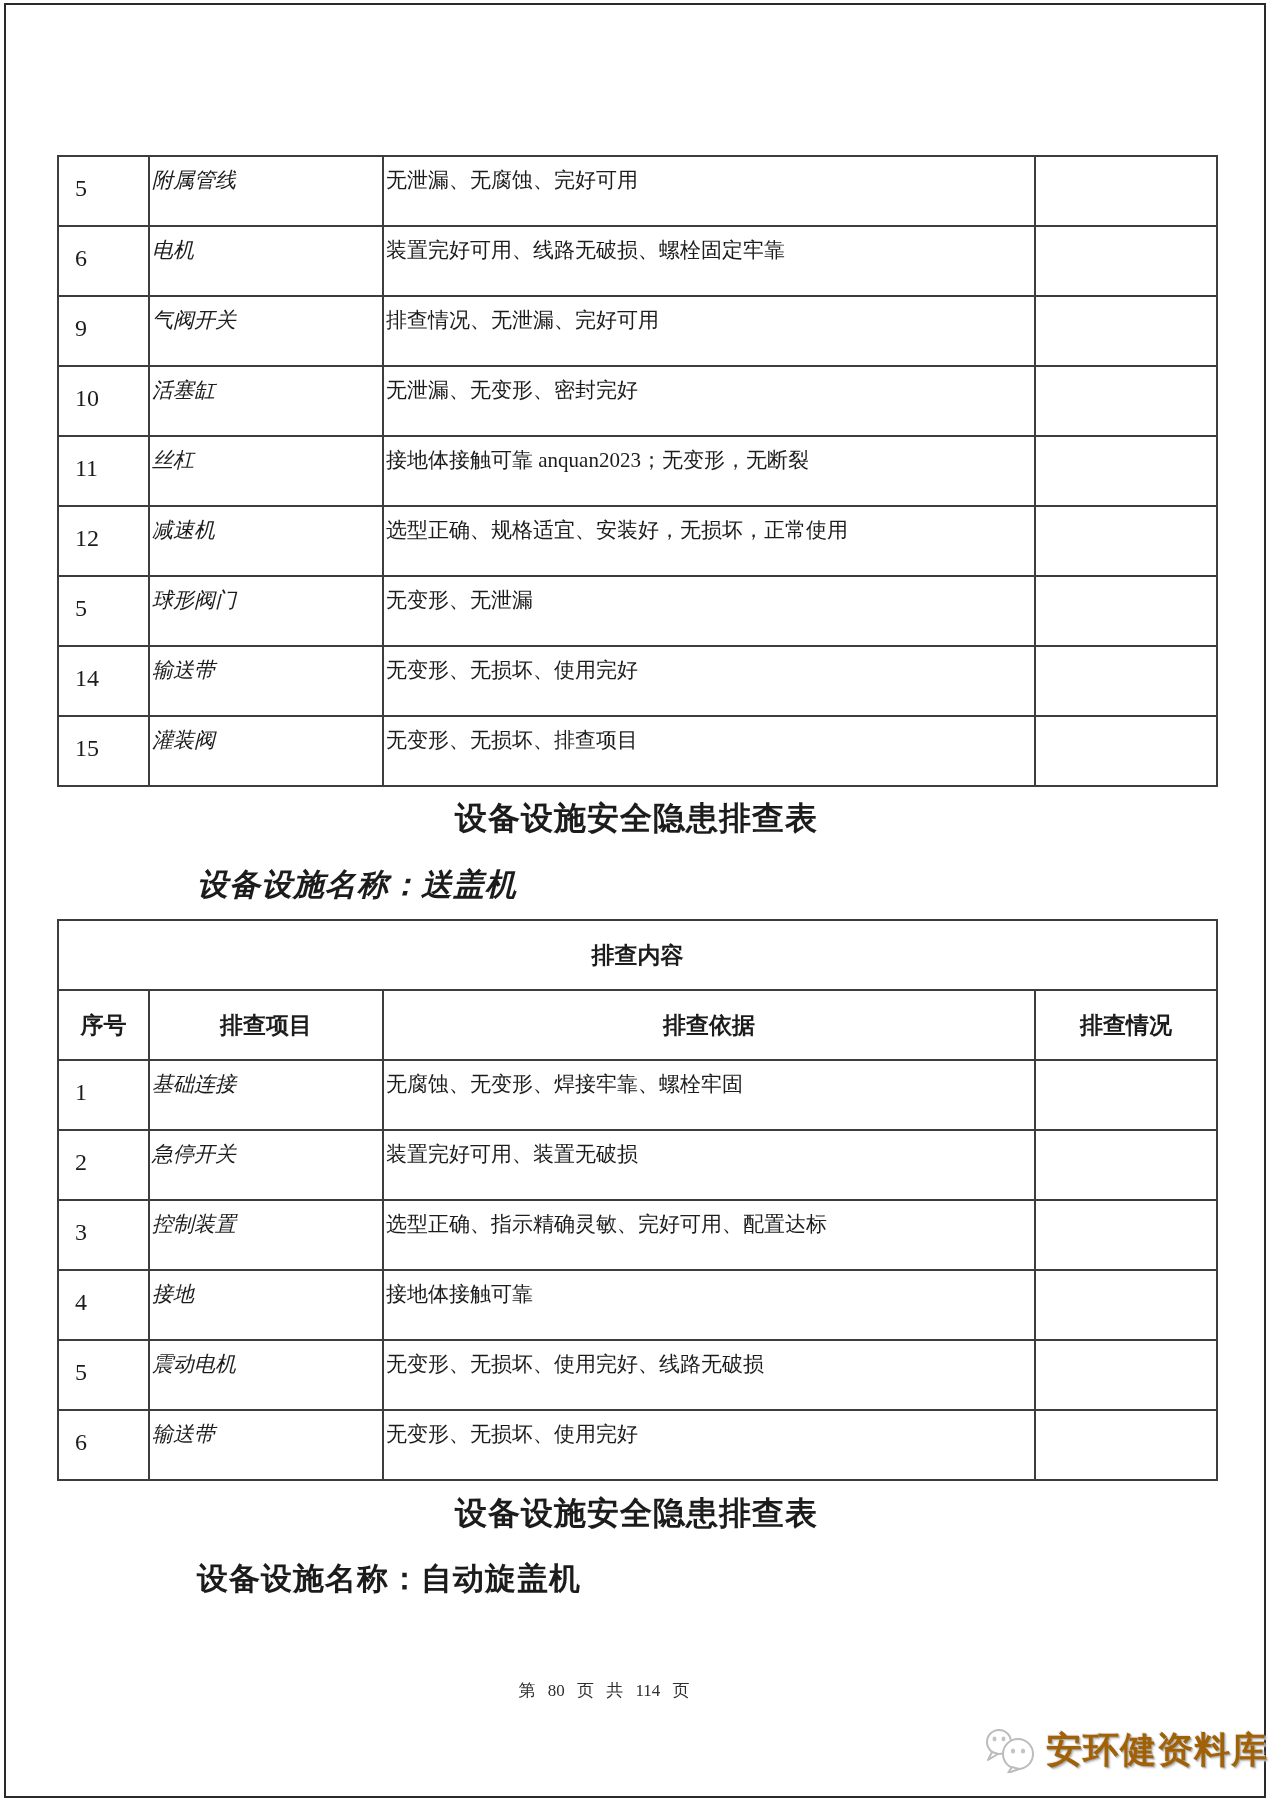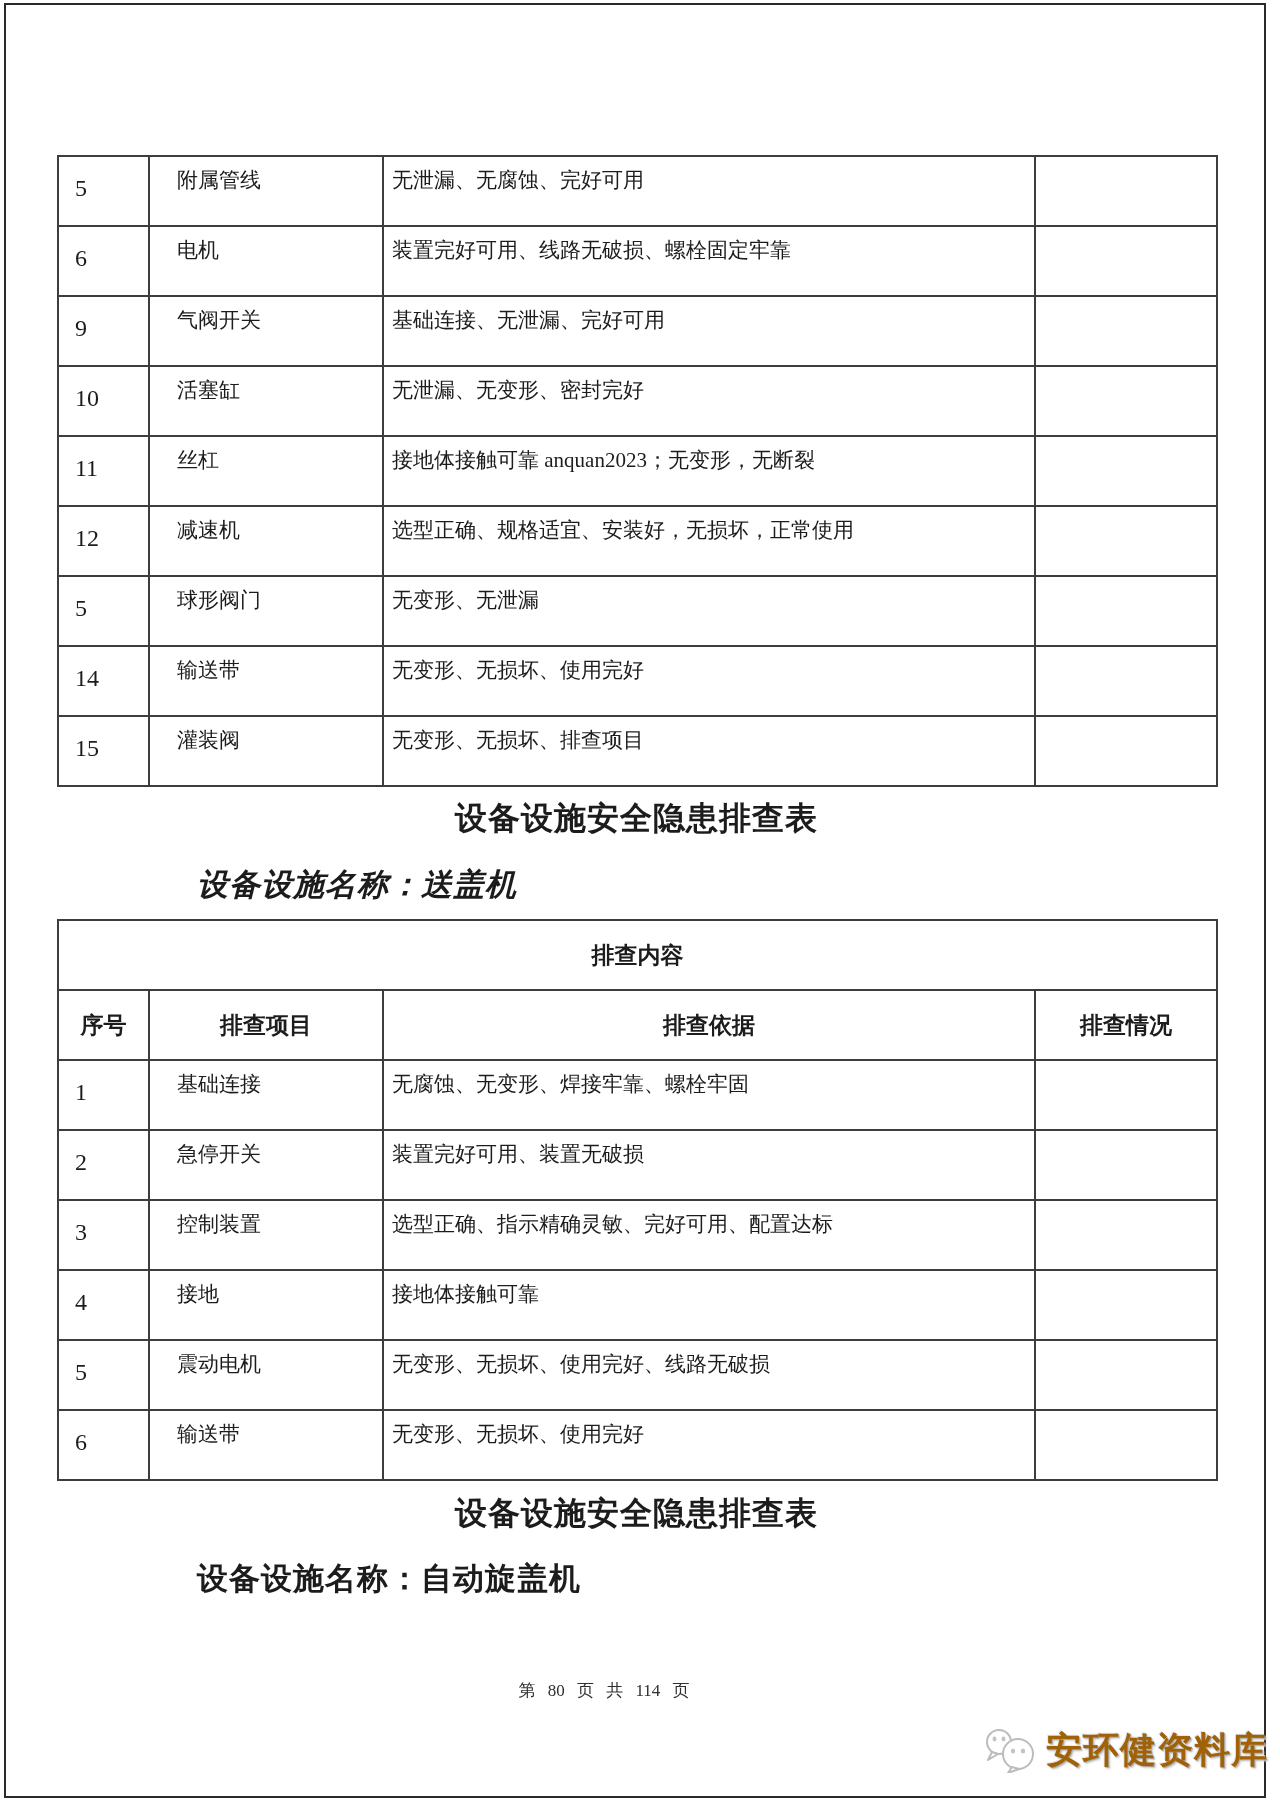--- a/index.html
+++ b/index.html
@@ -21,22 +21,22 @@
   .tbl-2 { top:919px; }
   .tbl tr { height:70px; }
   .tbl tr.r-merged { height:70px; }
   .c-no {
     vertical-align:middle; padding:0 0 6px 16px;
     font-size:24px; font-family:"Liberation Serif","DejaVu Serif",serif;
   }
   .c-item, .c-basis {
     vertical-align:top; padding-top:9px; font-size:21px; line-height:1.35;
   }
-  .c-item { padding-left:27px; padding-right:6px; }
-  .c-basis { padding-left:8px; padding-right:8px; }
+  .c-item { padding-left:2px; padding-right:6px;font-style:italic; }
+  .c-basis { padding-left:2px; padding-right:8px; }
   .c-status { }
   .merged-head {
     text-align:center; vertical-align:middle;
     font-size:23px; font-weight:bold;
     font-family:"Liberation Sans","DejaVu Sans",sans-serif;
   }
   .head-cell {
     text-align:center; vertical-align:middle;
     font-size:23px; font-weight:bold;
     font-family:"Liberation Sans","DejaVu Sans",sans-serif;
@@ -94,21 +94,21 @@
       </tr>
       <tr>
         <td class="c-no">6</td>
         <td class="c-item">电机</td>
         <td class="c-basis">装置完好可用、线路无破损、螺栓固定牢靠</td>
         <td class="c-status"></td>
       </tr>
       <tr>
         <td class="c-no">9</td>
         <td class="c-item">气阀开关</td>
-        <td class="c-basis">基础连接、无泄漏、完好可用</td>
+        <td class="c-basis">排查情况、无泄漏、完好可用</td>
         <td class="c-status"></td>
       </tr>
       <tr>
         <td class="c-no">10</td>
         <td class="c-item">活塞缸</td>
         <td class="c-basis">无泄漏、无变形、密封完好</td>
         <td class="c-status"></td>
       </tr>
       <tr>
         <td class="c-no">11</td>

